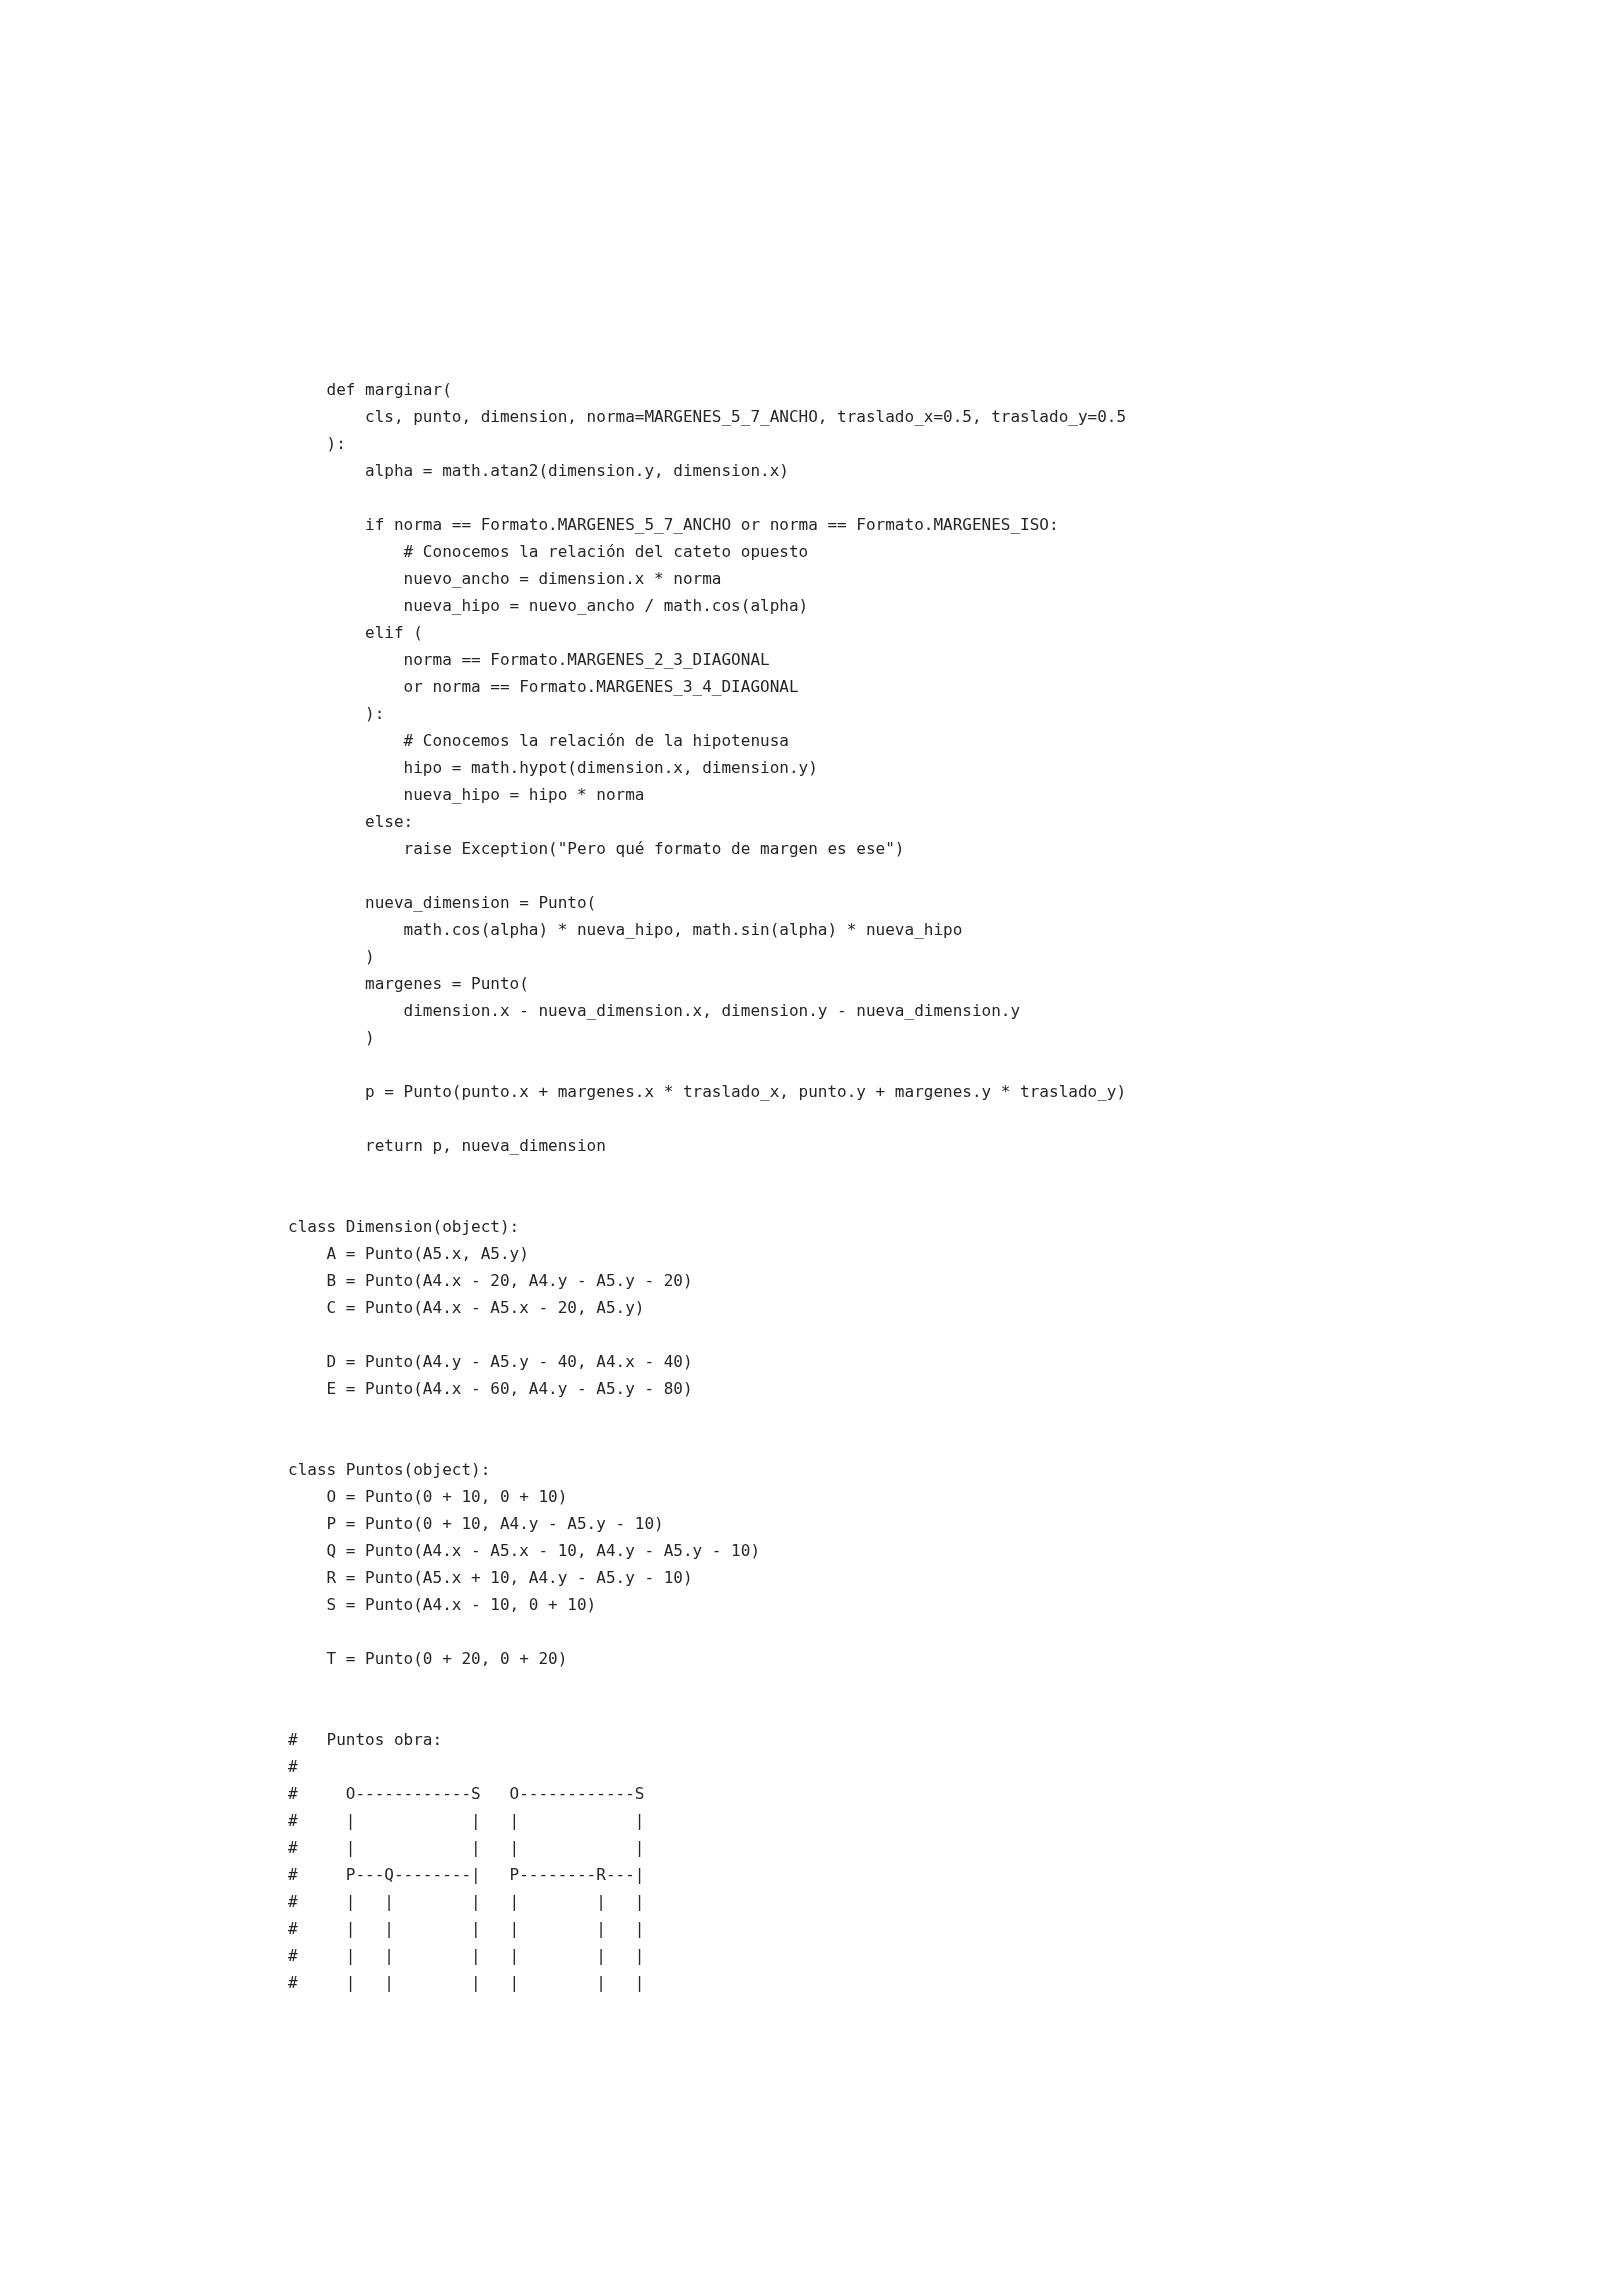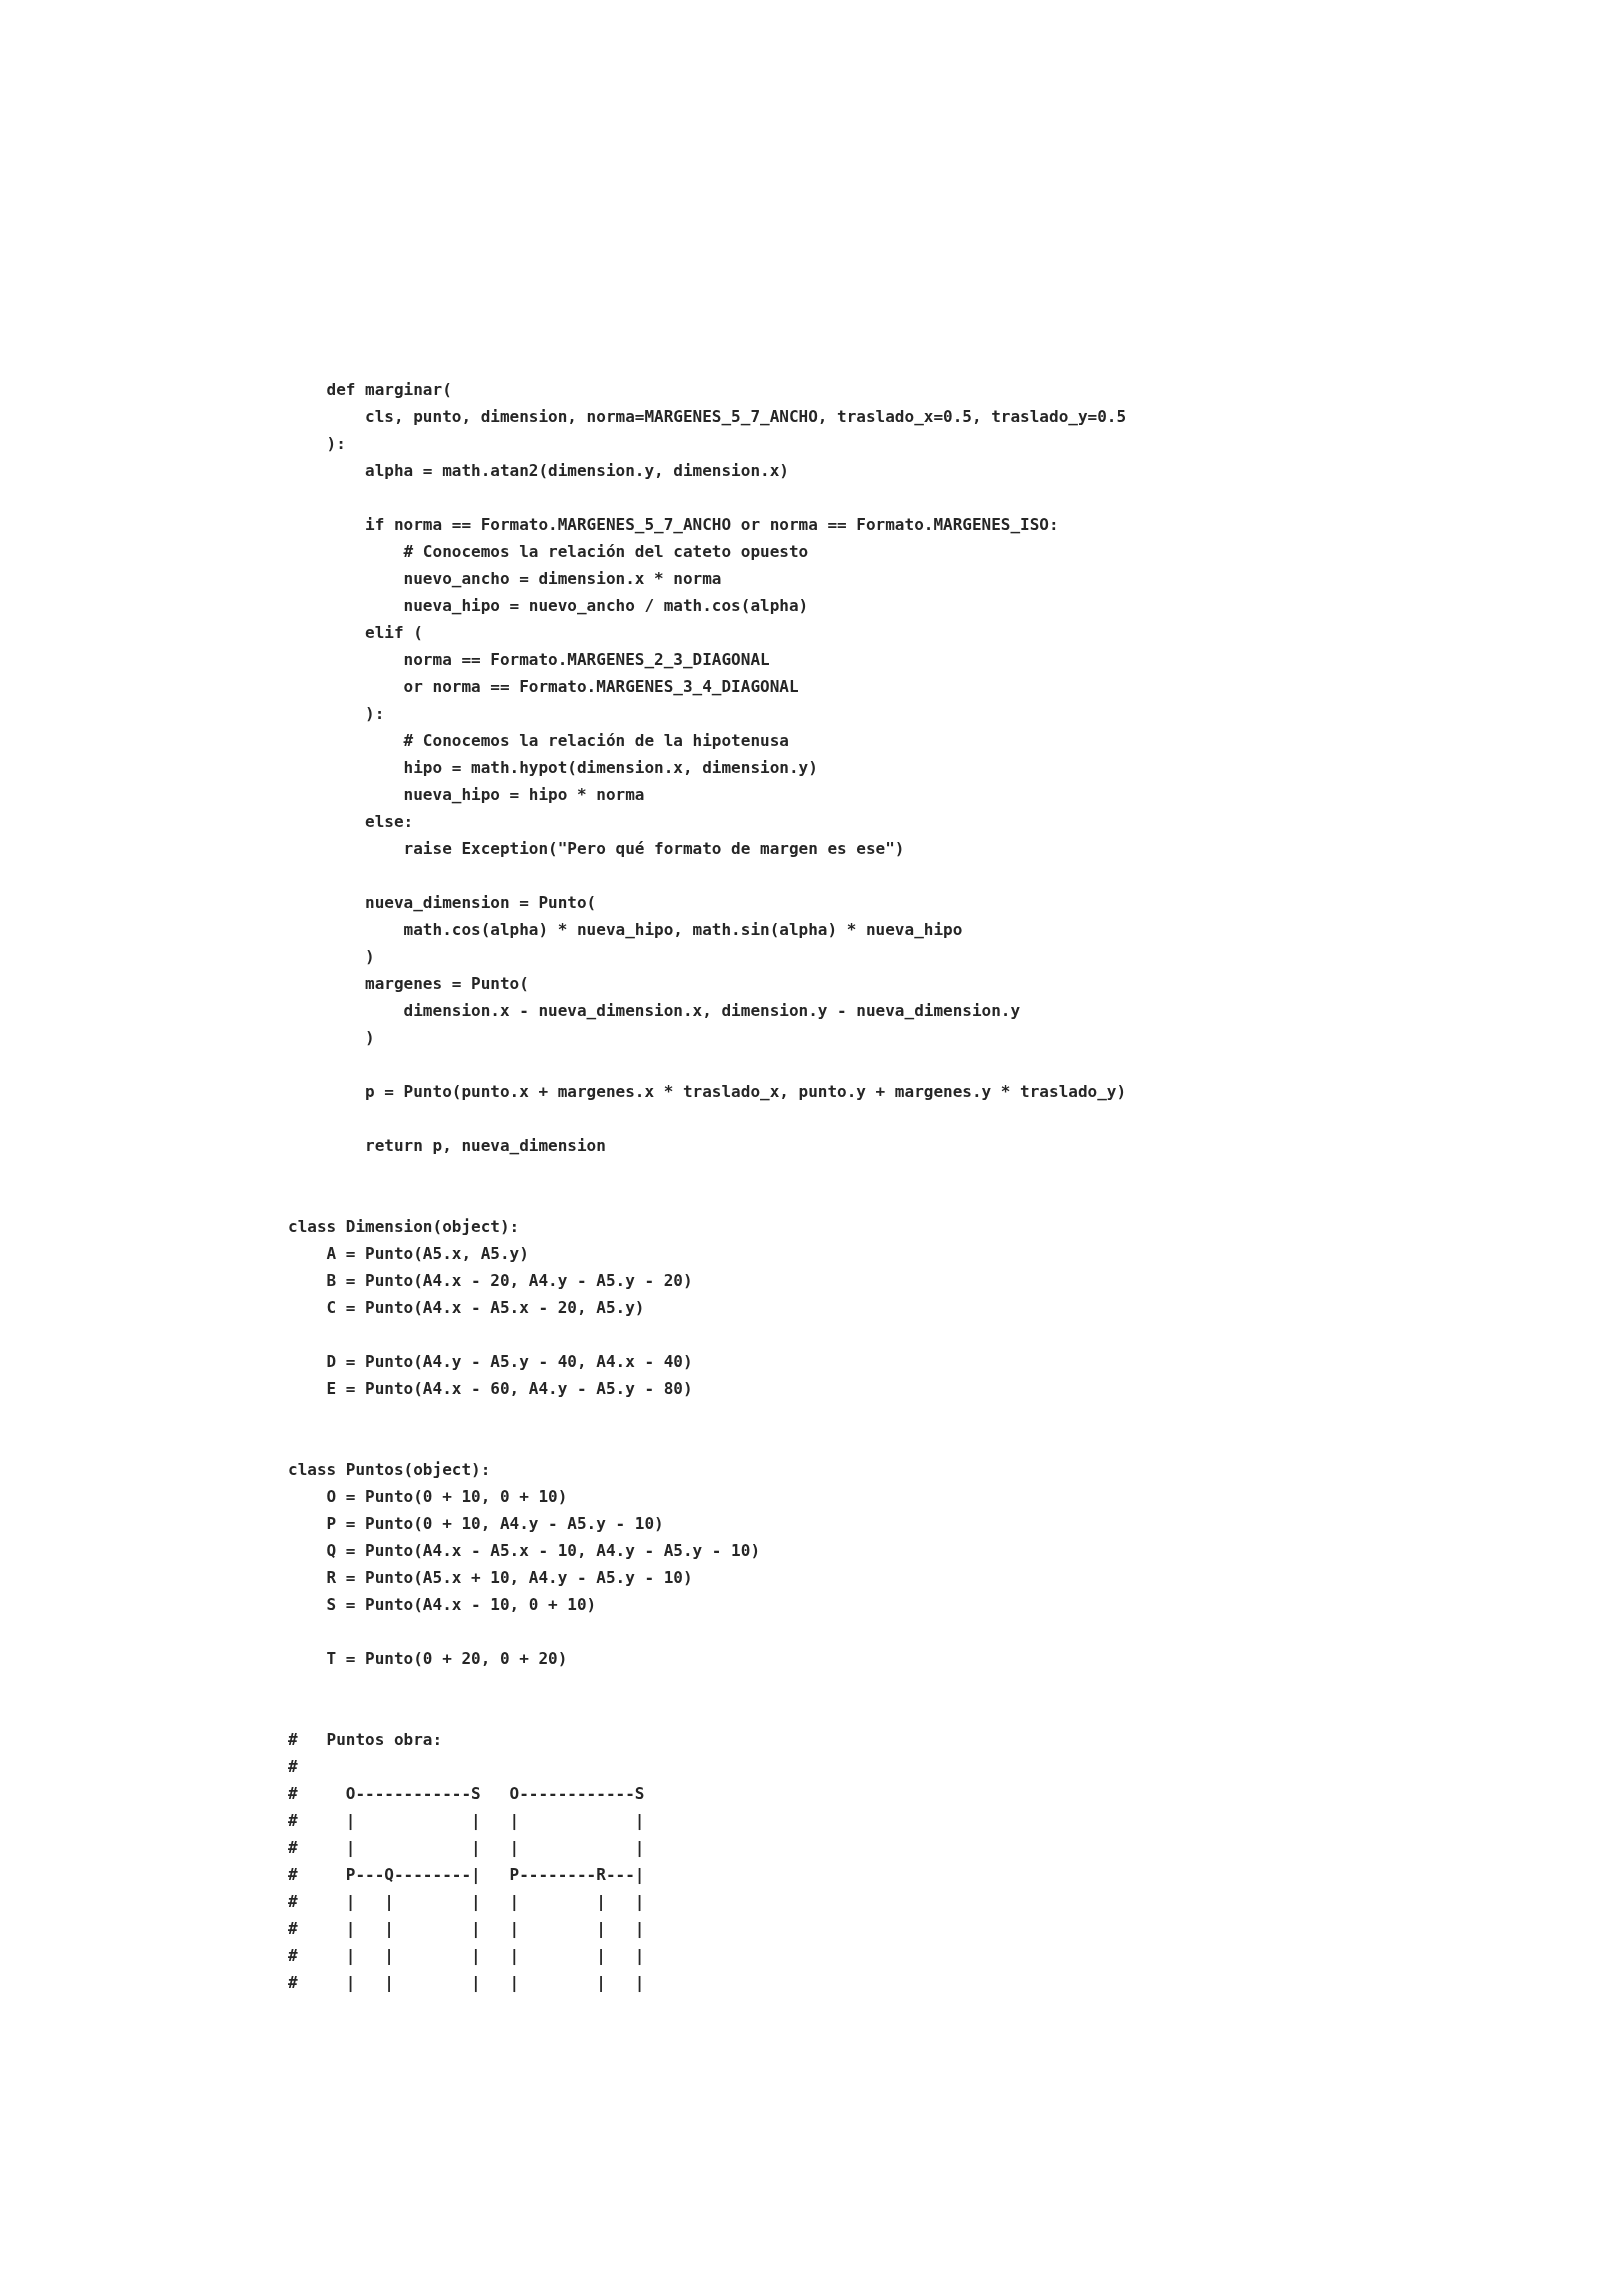--- a/index.html
+++ b/index.html
@@ -15,21 +15,21 @@
     overflow: hidden;
   }
   .code-listing {
     position: absolute;
     left: 288px;
     top: 376px;
     margin: 0;
     font-family: "DejaVu Sans Mono", monospace;
     font-size: 16px;
     line-height: 27px;
-    font-weight: 700;
+    font-weight: 400;
     color: #262626;
     white-space: pre;
     letter-spacing: 0;
     -webkit-font-smoothing: antialiased;
   }
 </style>
 </head>
 <body>
 
 <div class="page">

